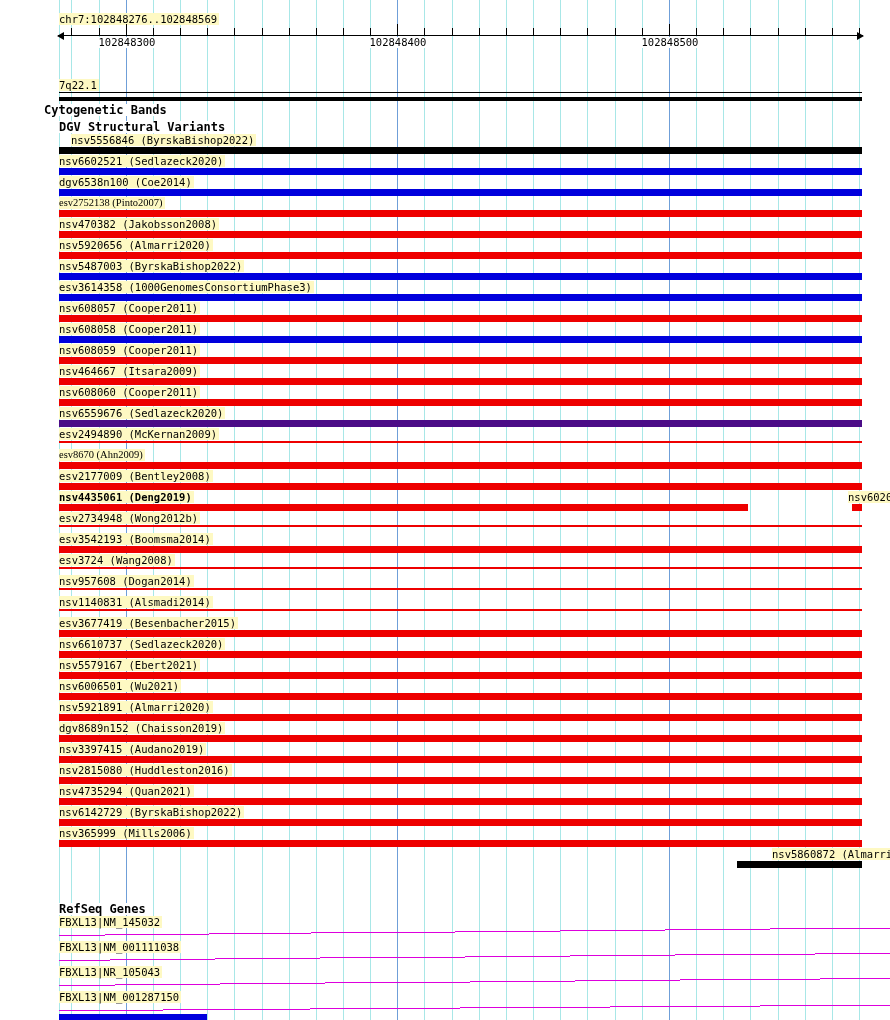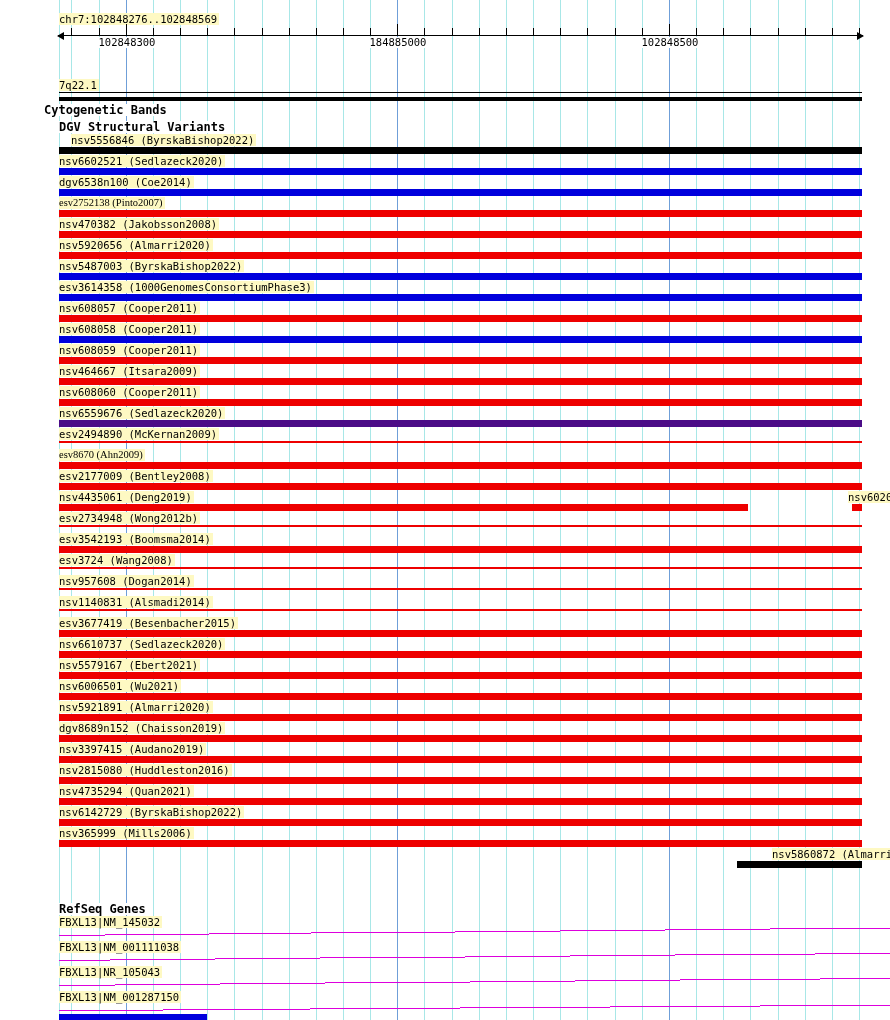--- a/index.html
+++ b/index.html
@@ -90,21 +90,21 @@
       <div class="tick" style="left: 641.8px; top: 28px; height: 7px;"></div>
       <div class="tick" style="left: 668.9px; top: 24px; height: 11px;"></div>
       <div class="tick" style="left: 696.1px; top: 28px; height: 7px;"></div>
       <div class="tick" style="left: 723.3px; top: 28px; height: 7px;"></div>
       <div class="tick" style="left: 750.4px; top: 28px; height: 7px;"></div>
       <div class="tick" style="left: 777.6px; top: 28px; height: 7px;"></div>
       <div class="tick" style="left: 804.8px; top: 28px; height: 7px;"></div>
       <div class="tick" style="left: 831.9px; top: 28px; height: 7px;"></div>
       <div class="tick" style="left: 859.1px; top: 28px; height: 7px;"></div>
       <div class="tick-label" style="left: 127px; top: 37px;">102848300</div>
-      <div class="tick-label" style="left: 398px; top: 37px;">184885000</div>
+      <div class="tick-label" style="left: 398px; top: 37px;">102848400</div>
       <div class="tick-label" style="left: 670px; top: 37px;">102848500</div>
     </div>
 
   <div class="title" style="left:44px;top:67px;margin-top:37px;">Cytogenetic Bands</div>
   <div class="lbl" style="left:59px;top:79px;">7q22.1</div>
   <div id="cyto-graphics">
       <div class="hline" style="left: 59px; top: 92px; width: 803px; height: 1px;"></div>
       <div class="bar" style="left: 59px; top: 97px; width: 803px; height: 4px; background: rgb(0, 0, 0);"></div>
     </div>
 
@@ -137,21 +137,21 @@
       <div class="lbl" style="left: 59px; top: 386px;">nsv608060 (Cooper2011)</div>
       <div class="bar" style="left: 59px; top: 399px; width: 803px; height: 7px; background: rgb(238, 0, 0);"></div>
       <div class="lbl" style="left: 59px; top: 407px;">nsv6559676 (Sedlazeck2020)</div>
       <div class="bar" style="left: 59px; top: 420px; width: 803px; height: 7px; background: rgb(75, 12, 135);"></div>
       <div class="lbl" style="left: 59px; top: 428px;">esv2494890 (McKernan2009)</div>
       <div class="bar" style="left: 59px; top: 441px; width: 803px; height: 2px; background: rgb(238, 0, 0);"></div>
       <div class="lbl" style="left: 59px; top: 449px; font-family: Liberation Serif, serif;">esv8670 (Ahn2009)</div>
       <div class="bar" style="left: 59px; top: 462px; width: 803px; height: 7px; background: rgb(238, 0, 0);"></div>
       <div class="lbl" style="left: 59px; top: 470px;">esv2177009 (Bentley2008)</div>
       <div class="bar" style="left: 59px; top: 483px; width: 803px; height: 7px; background: rgb(238, 0, 0);"></div>
-      <div class="lbl" style="left: 59px; top: 491px;">nsv4435061 (Deng2019)</div>
+      <div class="lbl" style="left: 59px; top: 491px; font-weight: bold;">nsv4435061 (Deng2019)</div>
       <div class="bar" style="left: 59px; top: 504px; width: 689px; height: 7px; background: rgb(238, 0, 0);"></div>
       <div class="lbl" style="left: 848px; top: 491px; max-width: 42px; overflow: hidden;">nsv6020</div>
       <div class="bar" style="left: 852px; top: 504px; width: 10px; height: 7px; background: rgb(238, 0, 0);"></div>
       <div class="lbl" style="left: 59px; top: 512px;">esv2734948 (Wong2012b)</div>
       <div class="bar" style="left: 59px; top: 525px; width: 803px; height: 2px; background: rgb(238, 0, 0);"></div>
       <div class="lbl" style="left: 59px; top: 533px;">esv3542193 (Boomsma2014)</div>
       <div class="bar" style="left: 59px; top: 546px; width: 803px; height: 7px; background: rgb(238, 0, 0);"></div>
       <div class="lbl" style="left: 59px; top: 554px;">esv3724 (Wang2008)</div>
       <div class="bar" style="left: 59px; top: 567px; width: 803px; height: 2px; background: rgb(238, 0, 0);"></div>
       <div class="lbl" style="left: 59px; top: 575px;">nsv957608 (Dogan2014)</div>

